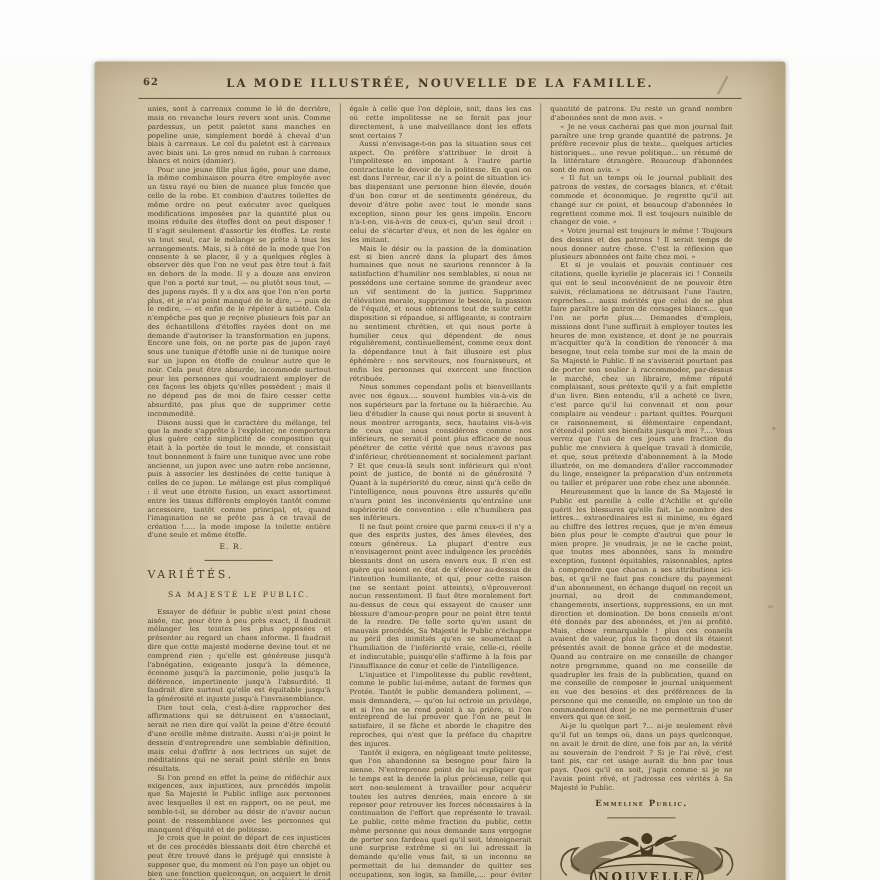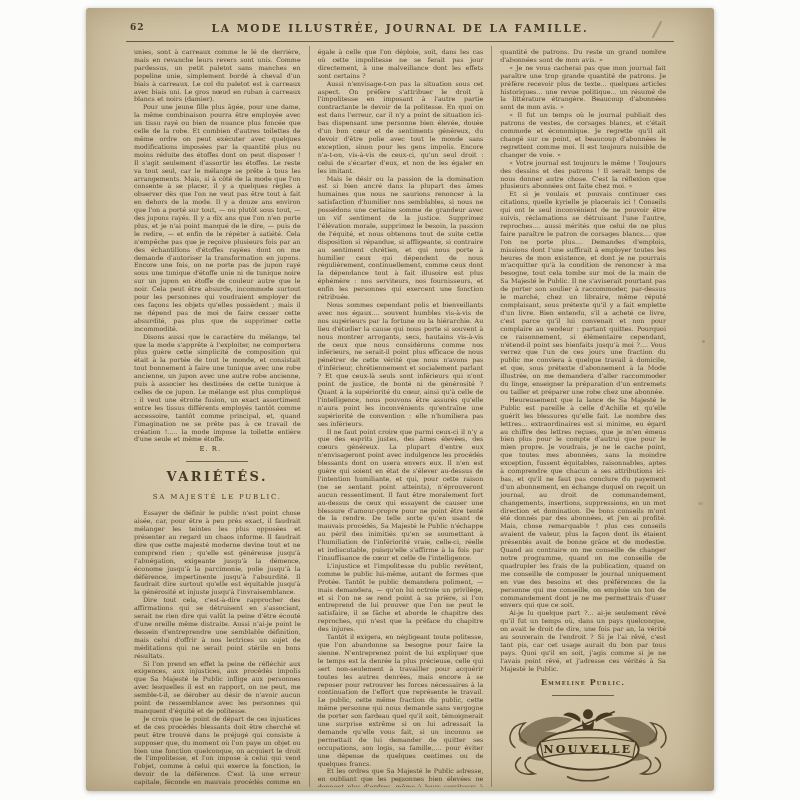--- a/index.html
+++ b/index.html
@@ -1,36 +1,36 @@
 <!DOCTYPE html>
 <html><head>
 <meta charset="utf-8">
 <style>
   html,body{margin:0;padding:0;}
   body{width:800px;height:800px;background:#fdfdfd;position:relative;overflow:hidden;
        font-family:"DejaVu Serif","Liberation Serif",serif;}
-  .frame{position:absolute;inset:0;background:#fcfcfb;}
+  .frame{position:absolute;inset:0;background:#fcfcfb;margin-top:48px;}
   .page{position:absolute;left:86px;top:8px;width:628px;height:783px;border-radius:3px;
         background:radial-gradient(ellipse at 50% 38%,#decfb3 0%,#d6c9ac 55%,#c9bb9b 100%);
         box-shadow:0 1px 5px rgba(0,0,0,.28), inset 0 0 46px rgba(118,98,60,.28), inset -14px 0 22px rgba(110,90,55,.16);
         color:#463b28;}
   .page-inner{padding:8px 40px 0 40px;position:relative;height:775px;box-sizing:border-box;}
   .masthead{position:relative;height:22px;}
   .page-num{position:absolute;left:4px;top:6px;font-size:9px;font-weight:bold;letter-spacing:1px;}
   .journal-title{text-align:center;font-size:10.5px;font-weight:bold;letter-spacing:2px;padding-top:6px;white-space:nowrap;}
   .head-rule{border:0;border-top:1.3px solid #54462d;margin:3px 0 4px 0;opacity:.85;}
   .columns{display:flex;align-items:stretch;}
   .col{width:33.33%;box-sizing:border-box;padding:2px 8px 0 8px;height:741px;overflow:hidden;}
   .col + .col{border-left:1px solid rgba(88,73,46,.5);}
   .textblock p{margin:0;font-size:6.35px;line-height:7.9px;text-align:justify;text-indent:9px;
                color:#443a27;word-spacing:.4px;}
   .first-flush p:first-child{text-indent:0;}
   .sig-er{text-align:center;font-size:6.8px;letter-spacing:1px;padding:2px 14px 0 0;}
   .center-rule{width:62px;border:0;border-top:1px solid #54462d;margin:8px auto 7px auto;opacity:.8;}
-  .varietes{text-align:center;font-weight:bold;font-size:13px;letter-spacing:2.5px;margin:4px 0 9px 0;}
+  .varietes{font-weight:normal;font-size:10px;letter-spacing:2.5px;margin:4px 0 9px 0;}
   .majeste{text-align:center;font-size:7px;letter-spacing:1.8px;margin:0 0 8px 0;font-weight:normal;}
   .sig-raymond{text-align:center;font-variant:small-caps;font-size:7.8px;letter-spacing:1.2px;margin:5px 0 2px 0;font-weight:bold;}
   .banner{margin:4px auto 0 auto;width:176px;height:82px;display:block;}
   .mark{position:absolute;background:#8a7a5e;opacity:.55;border-radius:2px;}
   .mark.pencil{left:570px;top:12px;width:2px;height:19px;transform:rotate(28deg);}
   .mark.speck1{left:616px;top:332px;width:3px;height:3px;}
   .mark.speck2{left:612px;top:494px;width:5px;height:3px;opacity:.35;}
   .mark.speck3{left:312px;top:771px;width:5px;height:3px;opacity:.4;}
 </style>
 </head>
@@ -40,21 +40,21 @@
   <div class="page">
     <div class="mark pencil"></div>
     <div class="mark speck1"></div>
     <div class="mark speck2"></div>
     <div class="mark speck3"></div>
 
     <div class="page-inner">
 
       <div class="masthead">
         <span class="page-num">62</span>
-        <div class="journal-title">LA MODE ILLUSTRÉE, JOURNAL DE LA FAMILLE.</div>
+        <div class="journal-title">LA MODE ILLUSTRÉE, NOUVELLE DE LA FAMILLE.</div>
       </div>
       <hr class="head-rule">
 
       <div class="columns">
 
         <div class="col">
           <div class="textblock first-flush">
               <p>unies, sont à carreaux comme le lé de derrière, mais en revanche leurs revers sont unis. Comme pardessus, un petit paletot sans manches en popeline unie, simplement bordé à cheval d'un biais à carreaux. Le col du paletot est à carreaux avec biais uni. Le gros nœud en ruban à carreaux blancs et noirs (damier).</p>
               <p>Pour une jeune fille plus âgée, pour une dame, la même combinaison pourra être employée avec un tissu rayé ou bien de nuance plus foncée que celle de la robe. Et combien d'autres toilettes de même ordre on peut exécuter avec quelques modifications imposées par la quantité plus ou moins réduite des étoffes dont on peut disposer ! Il s'agit seulement d'assortir les étoffes. Le reste va tout seul, car le mélange se prête à tous les arrangements. Mais, si à côté de la mode que l'on consente à se placer, il y a quelques règles à observer dès que l'on ne veut pas être tout à fait en dehors de la mode. Il y a douze ans environ que l'on a porté sur tout, — ou plutôt sous tout, — des jupons rayés. Il y a dix ans que l'on n'en porte plus, et je n'ai point manqué de le dire, — puis de le redire, — et enfin de le répéter à satiété. Cela n'empêche pas que je reçoive plusieurs fois par an des échantillons d'étoffes rayées dont on me demande d'autoriser la transformation en jupons. Encore une fois, on ne porte pas de jupon rayé sous une tunique d'étoffe unie ni de tunique noire sur un jupon en étoffe de couleur autre que le noir. Cela peut être absurde, incommode surtout pour les personnes qui voudraient employer de ces façons les objets qu'elles possèdent ; mais il ne dépend pas de moi de faire cesser cette absurdité, pas plus que de supprimer cette incommodité.</p>
               <p>Disons aussi que le caractère du mélange, tel que la mode s'apprête à l'exploiter, ne comportera plus guère cette simplicité de composition qui était à la portée de tout le monde, et consistait tout bonnement à faire une tunique avec une robe ancienne, un jupon avec une autre robe ancienne, puis à associer les destinées de cette tunique à celles de ce jupon. Le mélange est plus compliqué : il veut une étroite fusion, un exact assortiment entre les tissus différents employés tantôt comme accessoire, tantôt comme principal, et, quand l'imagination ne se prête pas à ce travail de création !..... la mode impose la toilette entière d'une seule et même étoffe.</p>

